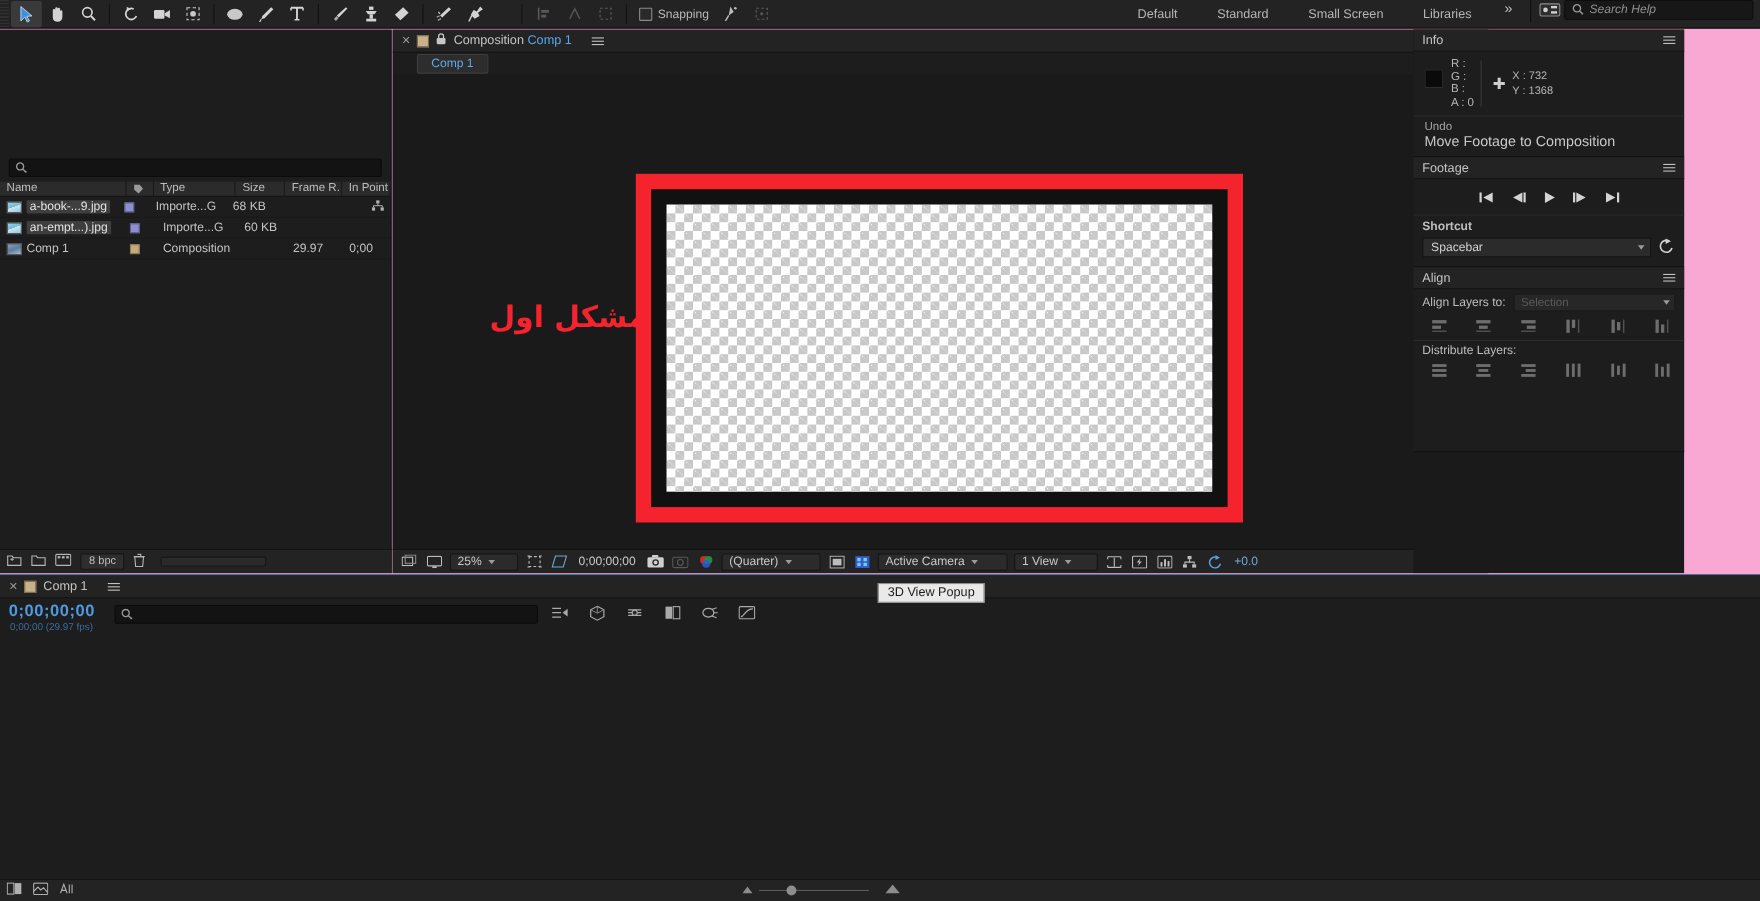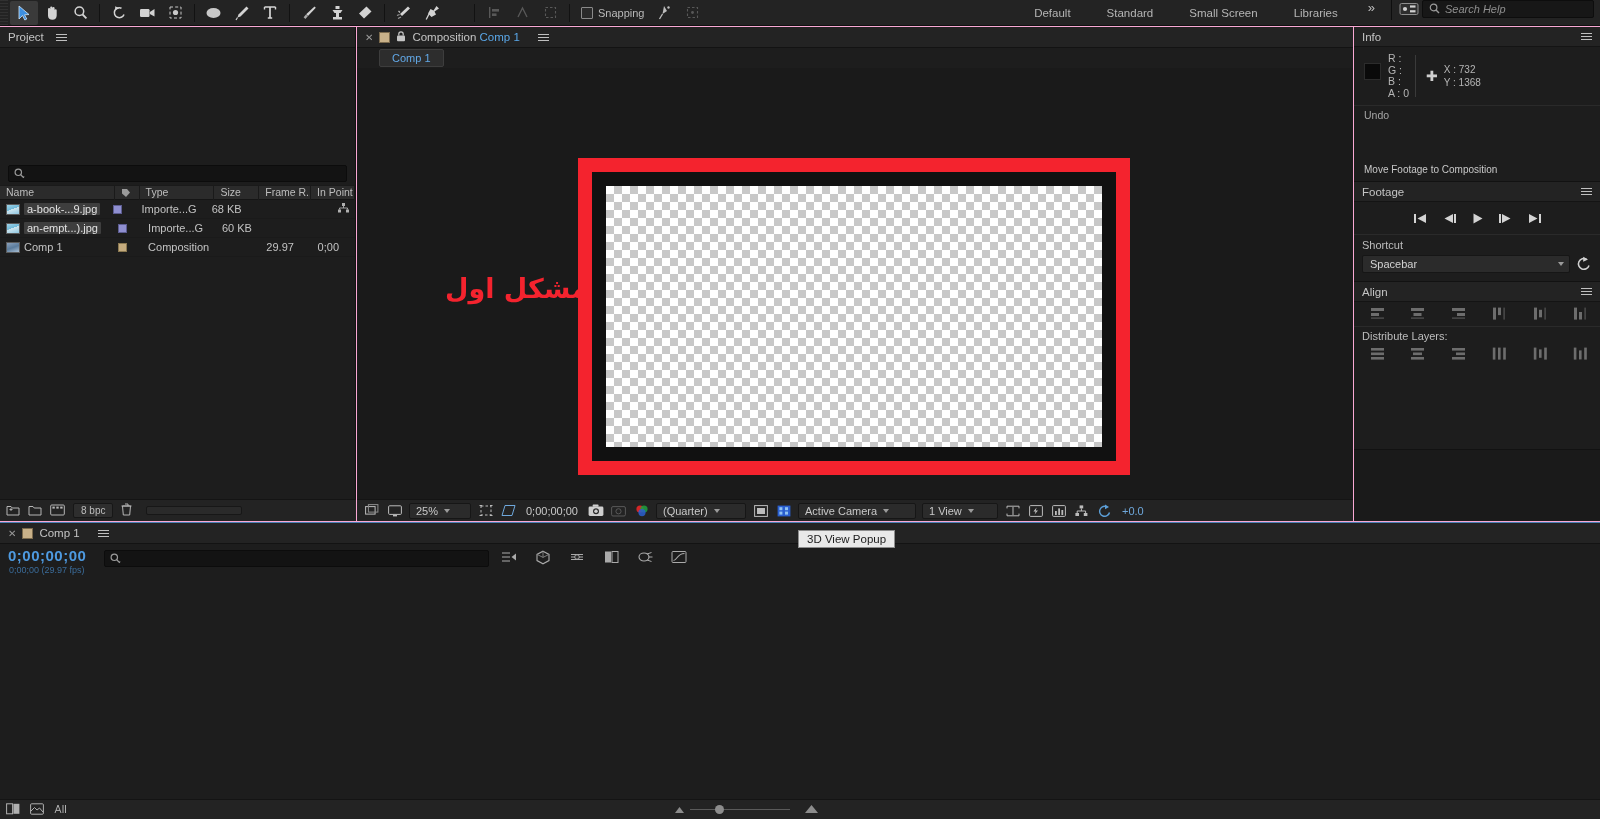--- a/index.html
+++ b/index.html
@@ -148,39 +148,39 @@
   .sel {
     background:#2b2b2b; border:1px solid #161616; border-radius:2px; height:16px;
     display:flex; align-items:center; padding:0 4px 0 6px; gap:6px; color:#c8c8c8; font-size:11px;
     cursor:pointer;
   }
   .caret { width:0;height:0;border-left:3px solid transparent;border-right:3px solid transparent;border-top:4px solid #9b9b9b; }
   .tc { color:#c9c9c9; font-size:11px; padding:0 3px; cursor:pointer; }
   .fbtn { width:17px;height:17px;display:flex;align-items:center;justify-content:center;cursor:pointer; }
 
   
-  .right-col { position:absolute; left:1354px; top:27px; width:246px; height:494px; background:#1a1a1a; }
+  .right-col { position:absolute; left:1285px; top:27px; width:246px; height:494px; background:#1a1a1a; }
   .rp { background:#1d1d1d; border-bottom:1px solid #121212; }
   .rp-head {
     height:20px; background:#232323; display:flex; align-items:center; padding:0 8px;
     justify-content:space-between; border-bottom:1px solid #141414;
   }
   .rp-title { font-size:11.5px; color:#c4c4c4; }
   .info-body { padding:6px 10px 4px 10px; display:flex; }
   .sw-black { width:17px;height:17px;background:#0a0a0a; border:1px solid #2c2c2c; margin-top:10px; margin-right:7px; }
   .rgb { line-height:11.5px; font-size:10.5px; color:#b5b5b5; }
   .info-div { width:1px; background:#3a3a3a; margin:2px 10px 2px 6px; }
   .xy { font-size:10px; color:#b5b5b5; line-height:13px; }
   .undo-box { padding:3px 10px 6px 10px; border-top:1px solid #2a2a2a; margin-top:2px; }
   .undo-lbl { font-size:10.5px; color:#a6a6a6; }
-  .undo-act { font-size:10px; color:#c8c8c8;margin-top:43px; }
+  .undo-act { font-size:13px; color:#c8c8c8; }
   .preview-ctrls { height:32px; display:flex; align-items:center; justify-content:center; gap:14px; }
   .pbtn { cursor:pointer; display:flex; align-items:center; }
   .shortcut-sec { padding:4px 8px 8px 8px; border-top:1px solid #2a2a2a; }
-  .shortcut-lbl { font-size:11px; color:#bdbdbd; margin-bottom:4px; }
+  .shortcut-lbl { font-size:11px; color:#bdbdbd; margin-bottom:4px;font-weight:bold; }
   .shortcut-row { display:flex; align-items:center; gap:6px; }
   .shortcut-sel {
     flex:1; height:18px; background:#2b2b2b; border:1px solid #161616; border-radius:2px;
     display:flex; align-items:center; justify-content:space-between; padding:0 5px 0 7px;
     color:#d2d2d2; font-size:11px; cursor:pointer;
   }
   .ep-search {
     margin:4px 8px; height:17px; background:#131313; border:1px solid #0c0c0c; border-radius:2px;
     display:flex; align-items:center; padding:0 5px; cursor:text;
   }
@@ -386,28 +386,20 @@
         <svg width="11" height="11" viewBox="0 0 11 11">
             <circle cx="4.6" cy="4.5" r="3.3" fill="none" stroke="#9a9a9a" stroke-width="1.2"></circle>
             <line x1="7" y1="7" x2="10" y2="10" stroke="#9a9a9a" stroke-width="1.4"></line>
           </svg>
         <span>Search Help</span>
       </div>
     </div>
   </div>
 
   <div class="project-panel">
-    <div class="panel-tabbar">
-      <span class="panel-tab-title">Project</span>
-      <span class="hamb">
-          <i></i>
-          <i></i>
-          <i></i>
-        </span>
-    </div>
     <div class="proj-blank"></div>
     <div class="proj-search">
       <svg width="11" height="11" viewBox="0 0 11 11">
           <circle cx="4.3" cy="4.3" r="3.2" fill="none" stroke="#9a9a9a" stroke-width="1.2"></circle>
           <line x1="6.7" y1="6.7" x2="9.6" y2="9.6" stroke="#9a9a9a" stroke-width="1.3"></line>
           <path d="M8.6 8.6 l2 0 -1 1.6 z" fill="#9a9a9a"></path>
         </svg>
       <span></span>
     </div>
 
@@ -729,20 +721,27 @@
 
 
     <div class="rp" style="height:168px">
       <div class="rp-head">
         <span class="rp-title">Align</span>
         <span class="hamb">
             <i></i>
             <i></i>
             <i></i>
           </span>
+      </div>
+      <div class="align-row">
+        <span class="align-lbl">Align Layers to:</span>
+        <span class="align-sel">
+          <span>Selection</span>
+          <span class="caret"></span>
+        </span>
       </div>
       <div class="icon-row">
         <span class="ai">
             <svg width="15" height="13" viewBox="0 0 15 13">
               <rect x="1" y="1" width="13" height="3" fill="#cfcfcf"></rect>
               <rect x="1" y="6" width="8" height="3" fill="#cfcfcf"></rect>
               <rect x="1" y="10.5" width="13" height="1.2" fill="#9a9a9a"></rect>
             </svg>
           </span>
         <span class="ai">

